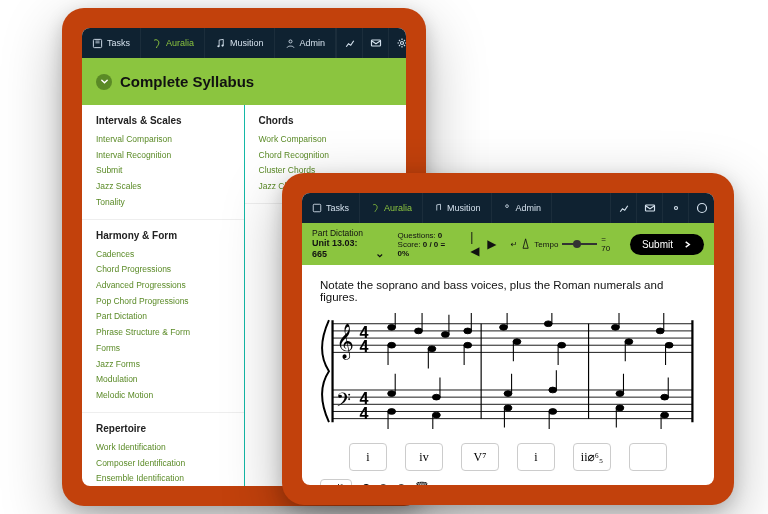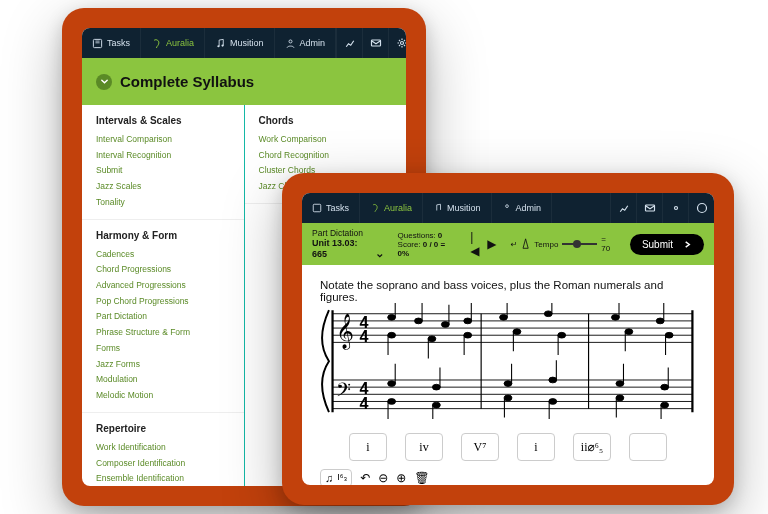--- a/index.html
+++ b/index.html
@@ -47,21 +47,21 @@
   .meta .val { font-weight:700; margin-left:2px; }
   .transport { display:flex; align-items:center; gap:6px; }
   .transport .btn { font-size:12px; cursor:pointer; }
   .tempo { display:flex; align-items:center; gap:4px; font-size:8px; }
   .tempo svg { width:10px; height:12px; }
   .slider { width:38px; height:2px; background:#333; position:relative; }
   .slider::after { content:""; position:absolute; left:30%; top:-3px; width:8px; height:8px; background:#333; border-radius:50%; }
   .submit { margin-left:auto; background:#000; color:#fff; border-radius:14px; padding:5px 12px; font-size:10px; display:flex; align-items:center; gap:10px; cursor:pointer; }
 
   .ex-body { flex:1; padding:14px 18px; overflow:hidden; }
-  .prompt { font-size:11.5px; color:#111; }
+  .prompt { font-size:11.5px; color:#111; margin-bottom:10px; }
 
   .staff-wrap { width:100%; margin-bottom:10px; }
   .staff-wrap svg { width:100%; height:auto; }
 
   .chord-row { display:flex; gap:18px; justify-content:center; margin:4px 0 8px; }
   .chord { width:38px; height:28px; border:1px solid #ccc; border-radius:4px; display:flex; align-items:center; justify-content:center; font-size:12px; font-family: Georgia, "Times New Roman", serif; background:#fff; cursor:pointer; }
 
   .toolbar-row { display:flex; align-items:center; gap:8px; }
   .mini-tools { border:1px solid #ccc; border-radius:4px; padding:2px 4px; display:flex; gap:4px; font-size:11px; }
   .mini-tools span { cursor:pointer; }

